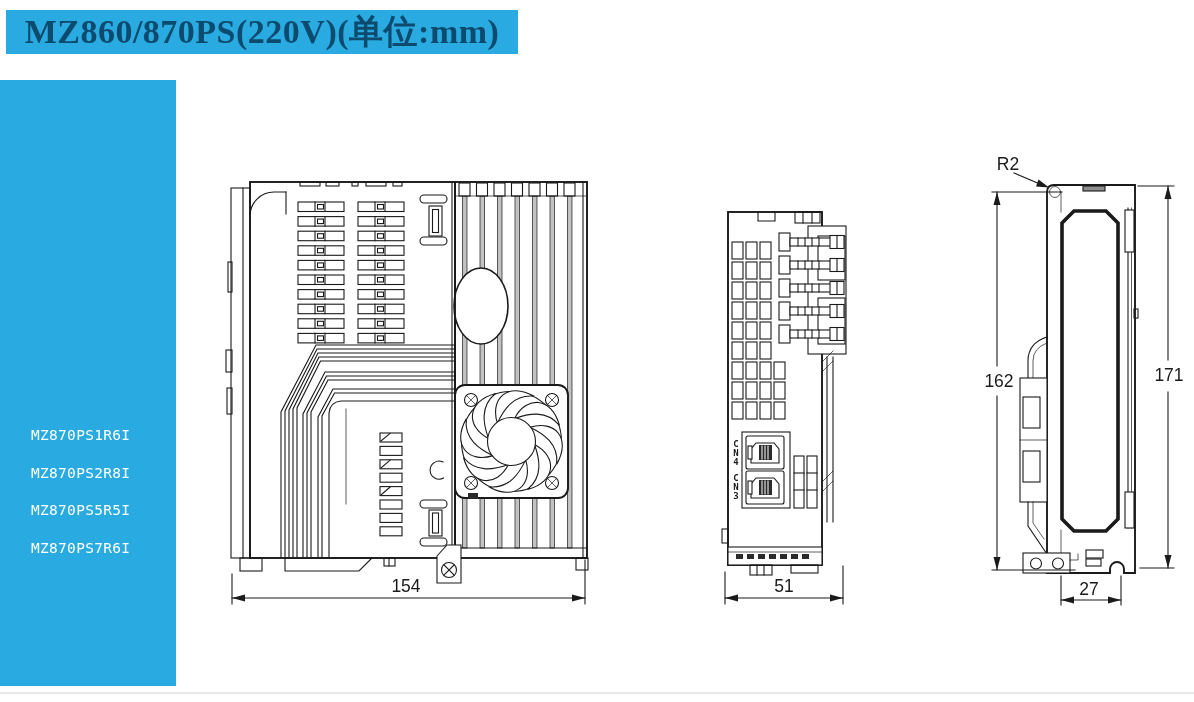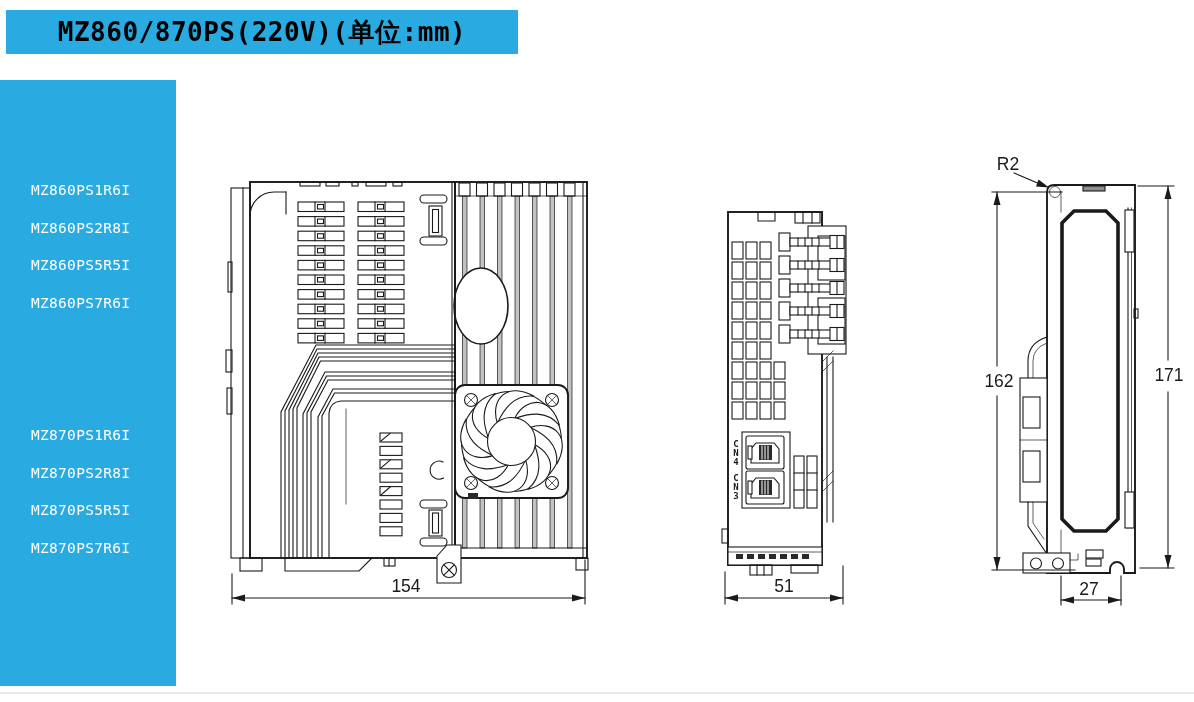--- a/index.html
+++ b/index.html
@@ -1,20 +1,20 @@
 <!DOCTYPE html>
 <html><head>
 <meta charset="utf-8">
 <style>
   html,body{margin:0;padding:0;background:#fff;}
   .page{position:relative;width:1194px;height:702px;background:#fff;overflow:hidden;
         font-family:"DejaVu Sans Mono", monospace;}
   .banner{position:absolute;left:6px;top:10px;width:512px;height:44px;background:#29ABE2;
           display:flex;align-items:center;justify-content:center;}
-  .banner span{color:#000000;font-size:26px;font-weight:bold;letter-spacing:0.5px;}
+  .banner span{color:#0c4a6e;font-size:34px;font-weight:bold;letter-spacing:0.5px;font-family:Liberation Serif, serif;}
   .sidebar{position:absolute;left:0;top:80px;width:176px;height:606px;background:#29ABE2;}
   .model-group{list-style:none;margin:0;padding:0 0 0 31px;position:absolute;left:0;}
   .model-group.g860{top:103px;}
   .model-group.g870{top:348px;}
   .model-group li{margin:0 0 22.5px 0;font-size:14.5px;line-height:15px;color:#fff;letter-spacing:0.3px;white-space:nowrap;}
   .divider{position:absolute;left:0;top:692px;width:1194px;height:2px;background:#e9e9e9;}
   .content{position:absolute;left:0;top:0;width:1194px;height:702px;}
   
   .dwg *{stroke:#1a1a1a;fill:none;stroke-width:1.1px;stroke-linecap:square;stroke-linejoin:miter;}
   .dwg .f{fill:#ffffff;}
@@ -33,26 +33,20 @@
 </head>
 <body>
 
 <div class="page">
 
   <div class="banner">
     <span>MZ860/870PS(220V)(单位:mm)</span>
   </div>
 
   <aside class="sidebar">
-    <ul class="model-group g860">
-      <li>MZ860PS1R6I</li>
-      <li>MZ860PS2R8I</li>
-      <li>MZ860PS5R5I</li>
-      <li>MZ860PS7R6I</li>
-    </ul>
     <ul class="model-group g870">
       <li>MZ870PS1R6I</li>
       <li>MZ870PS2R8I</li>
       <li>MZ870PS5R5I</li>
       <li>MZ870PS7R6I</li>
     </ul>
   </aside>
 
   <div class="content">
   <svg class="dwg" width="1194" height="702" viewBox="0 0 1194 702">

